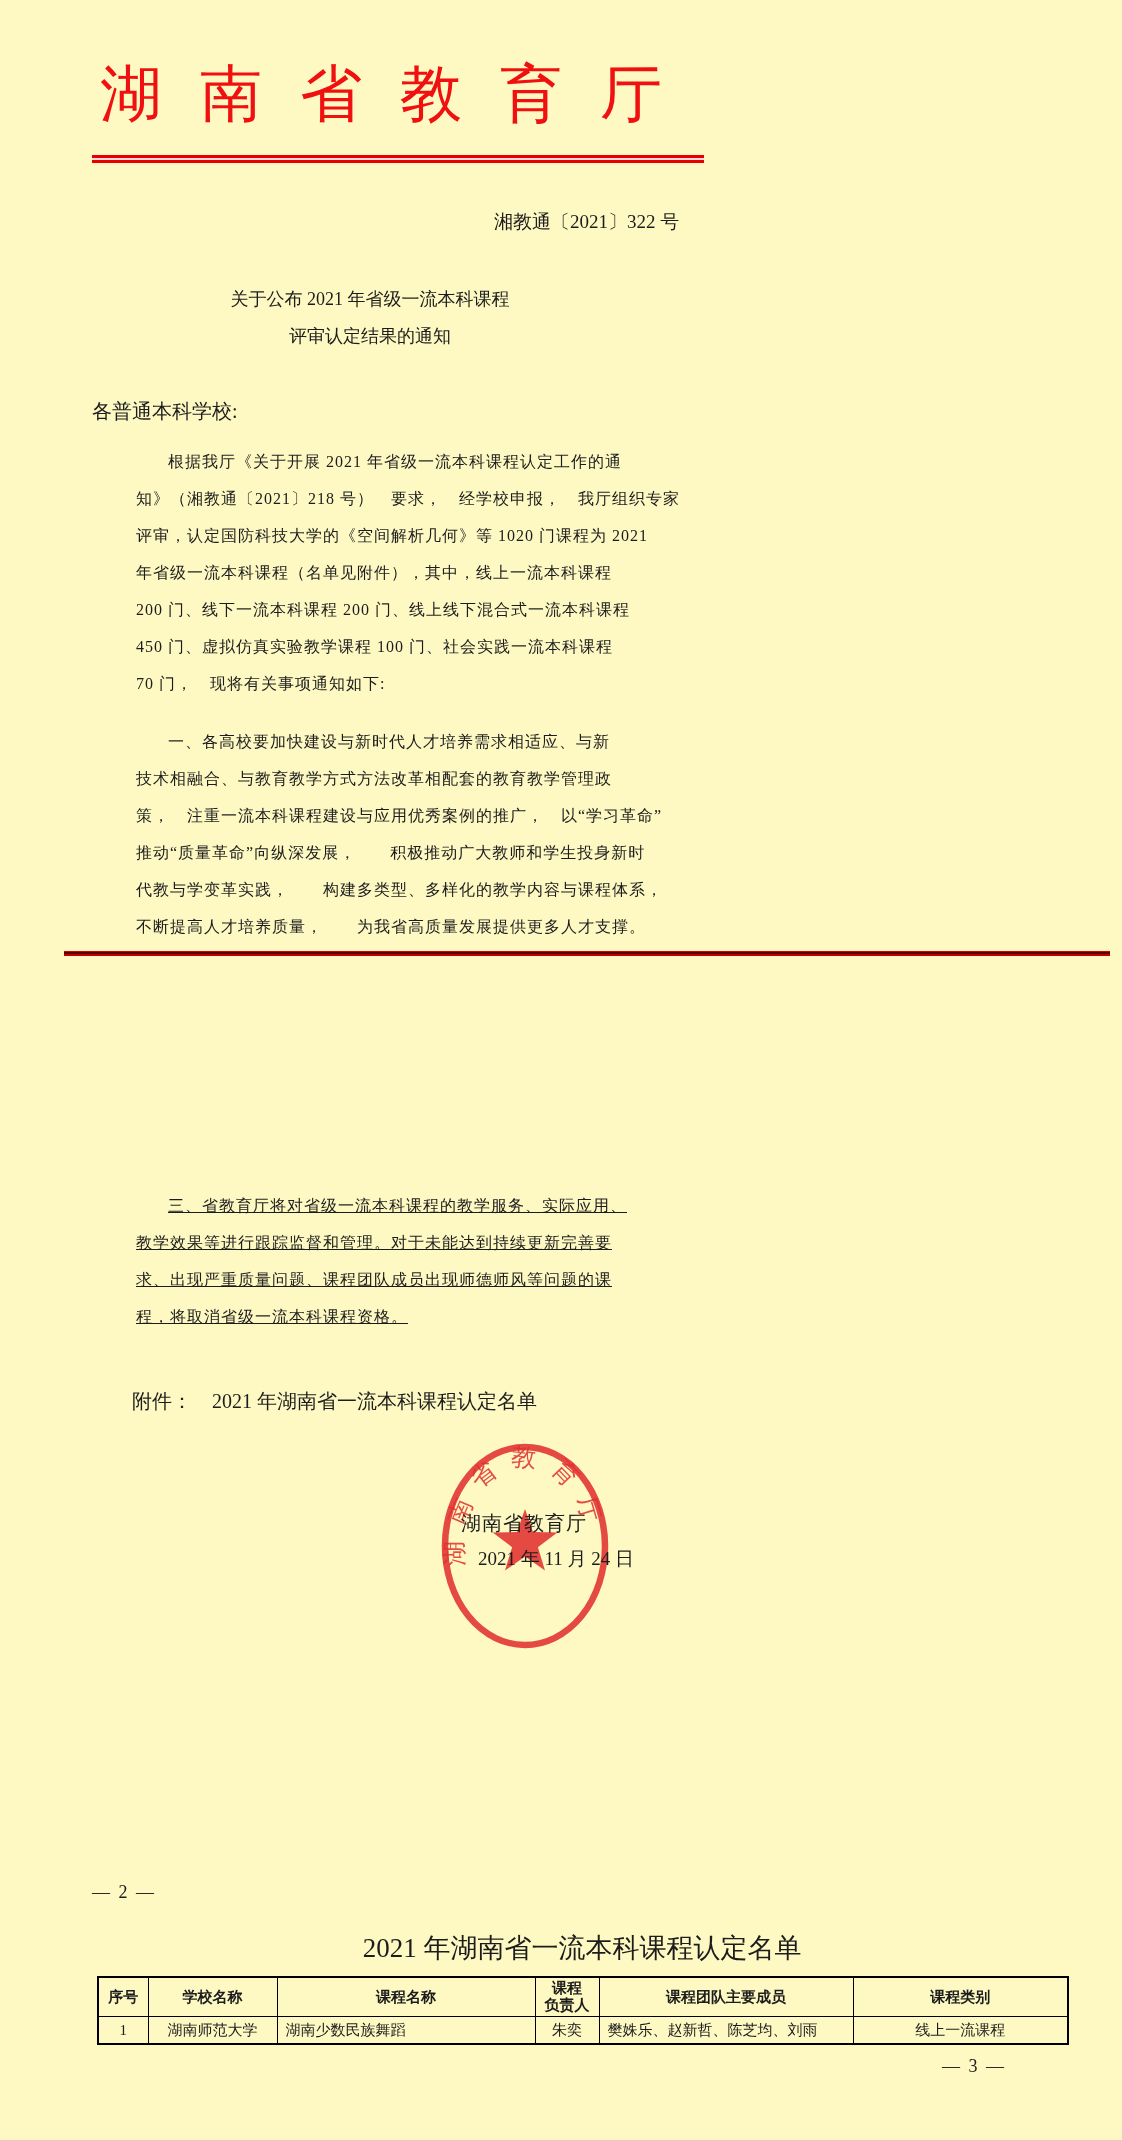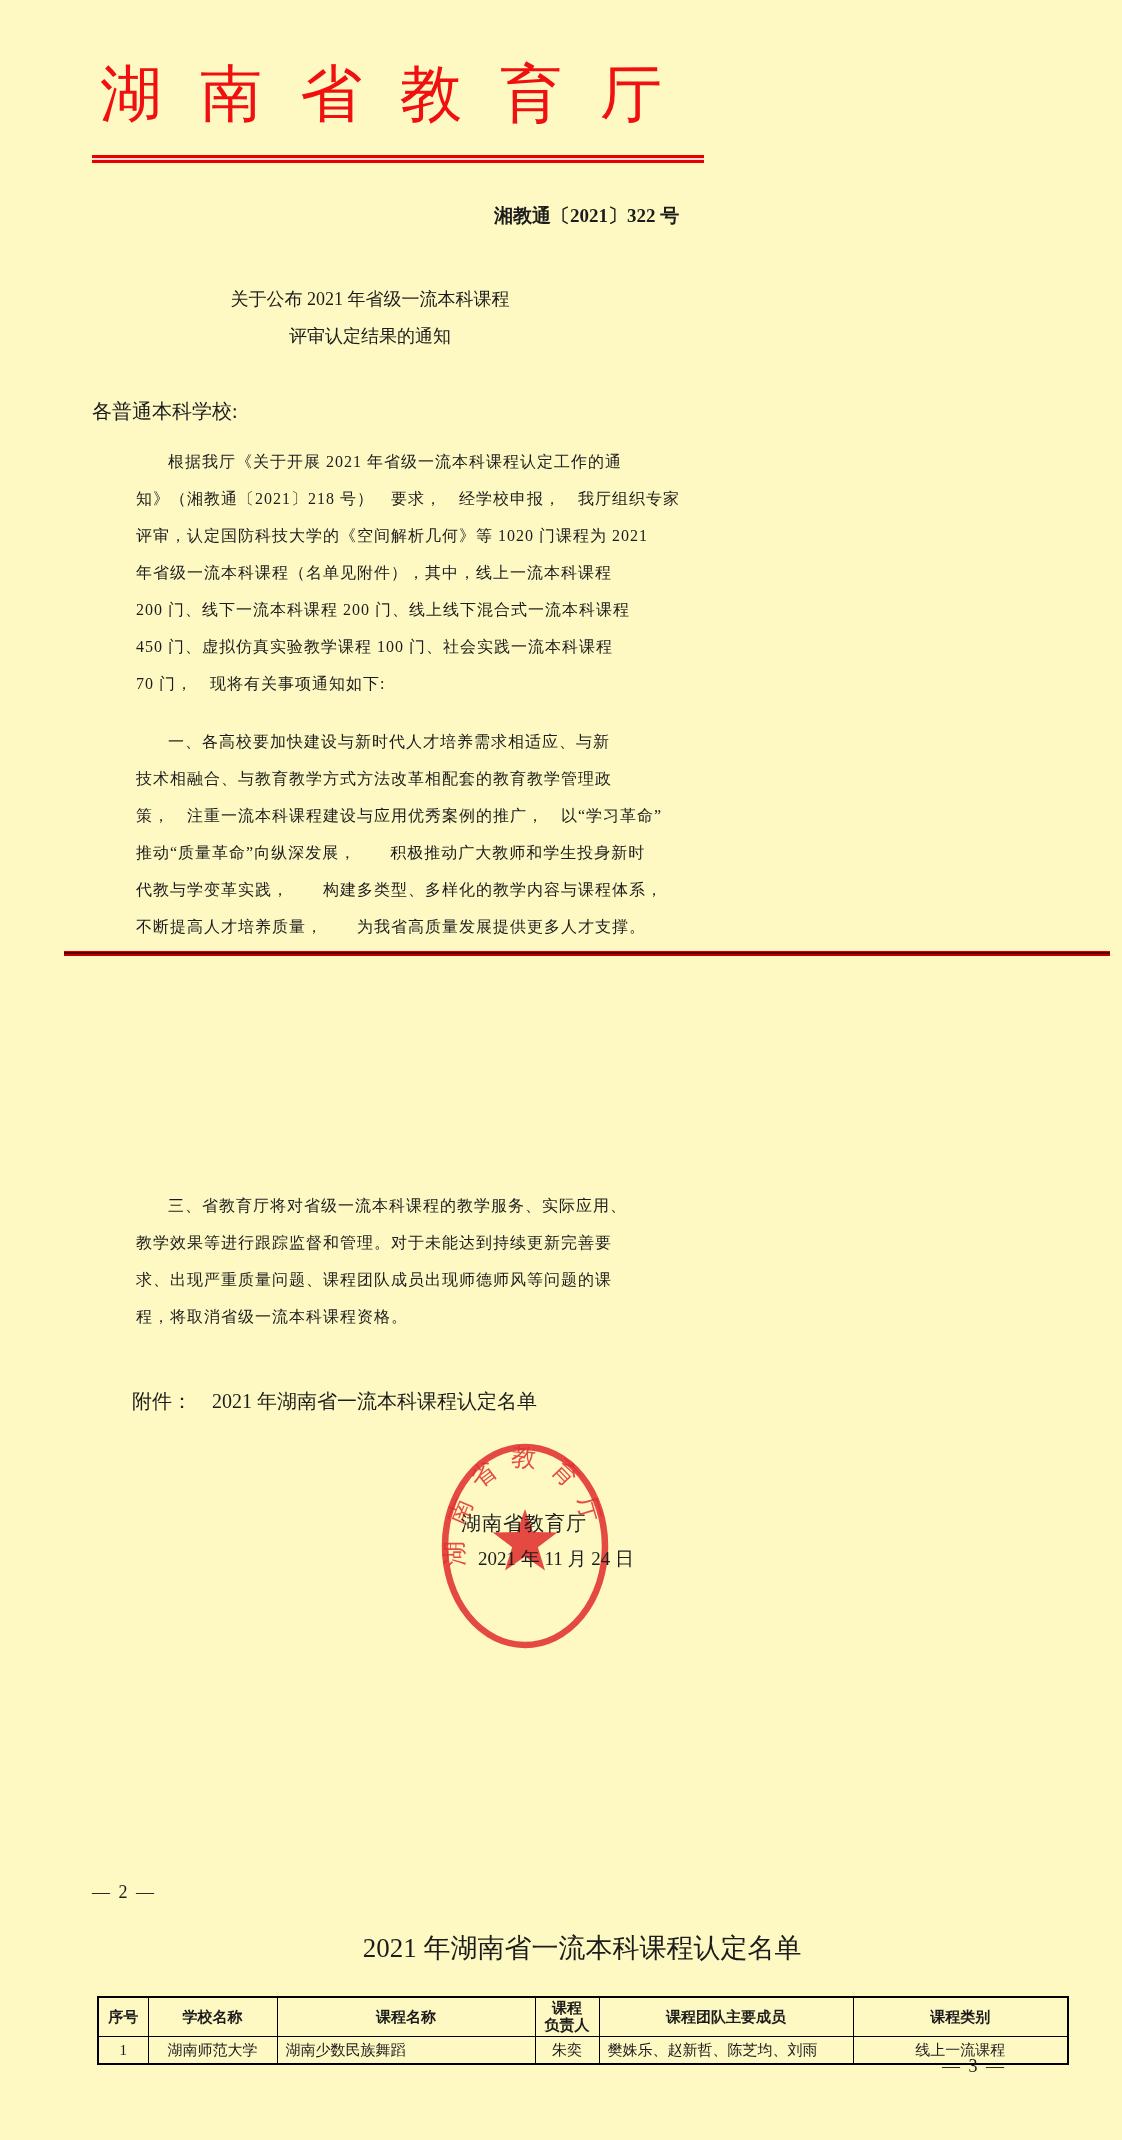--- a/index.html
+++ b/index.html
@@ -19,24 +19,23 @@
     letter-spacing:38px;
     color:#f01010;
     white-space:nowrap;
     font-weight:400;
   }
   .red-rule{
     top:155px;left:92px;width:612px;height:8px;
     background:linear-gradient(to bottom,#e80000 0 42%,#ffd9d9 42% 58%,#e80000 58% 100%);
   }
   .doc-number{
-    top:203px;left:494px;
+    top:209px;left:494px;
     font-size:19px;
     white-space:pre-line;
-    font-weight:bold;
   }
   .doc-title{
     top:281px;left:50px;width:640px;
     font-size:18px;
     line-height:37px;
     text-align:center;
     white-space:pre-line;
   }
   .salutation{
     top:398px;left:92px;
@@ -47,21 +46,21 @@
     font-size:16px;
     line-height:37px;
     letter-spacing:1px;
     text-indent:2em;
     white-space:pre-line;
     margin-left:40px;
   }
   .p1{top:443px;}
   .p2{top:723px;}
   .p3{top:989px;}
-  .p4{top:1187px;}
+  .p4{top:1187px;text-decoration:underline;}
   .dark-red-rule{
     top:951px;left:64px;width:1046px;height:5px;
     background:linear-gradient(to bottom,#d40000 0 30%,#5a0000 30% 70%,#c00000 70% 100%);
   }
   .attachment-line{
     top:1388px;left:92px;width:620px;
     font-size:20px;
     text-indent:2em;
     white-space:pre-line;
   }
@@ -75,21 +74,21 @@
     font-size:19px;text-align:right;
   }
   .page-num{font-size:18px;letter-spacing:2px;}
   .pn2{top:1882px;left:92px;}
   .pn3{top:2056px;left:942px;}
   .annex-title{
     top:1930px;left:97px;width:970px;
     font-size:27px;text-align:center;
   }
   .annex-table{
-    top:1976px;left:97px;width:782px;margin-top:20px;
+    top:1976px;left:97px;width:782px;
   }
   table{
     border-collapse:collapse;
     width:970px;
     table-layout:fixed;
     font-size:15px;
   }
   table,td,th{border:1px solid #000;}
   table{border:2px solid #000;}
   th{

